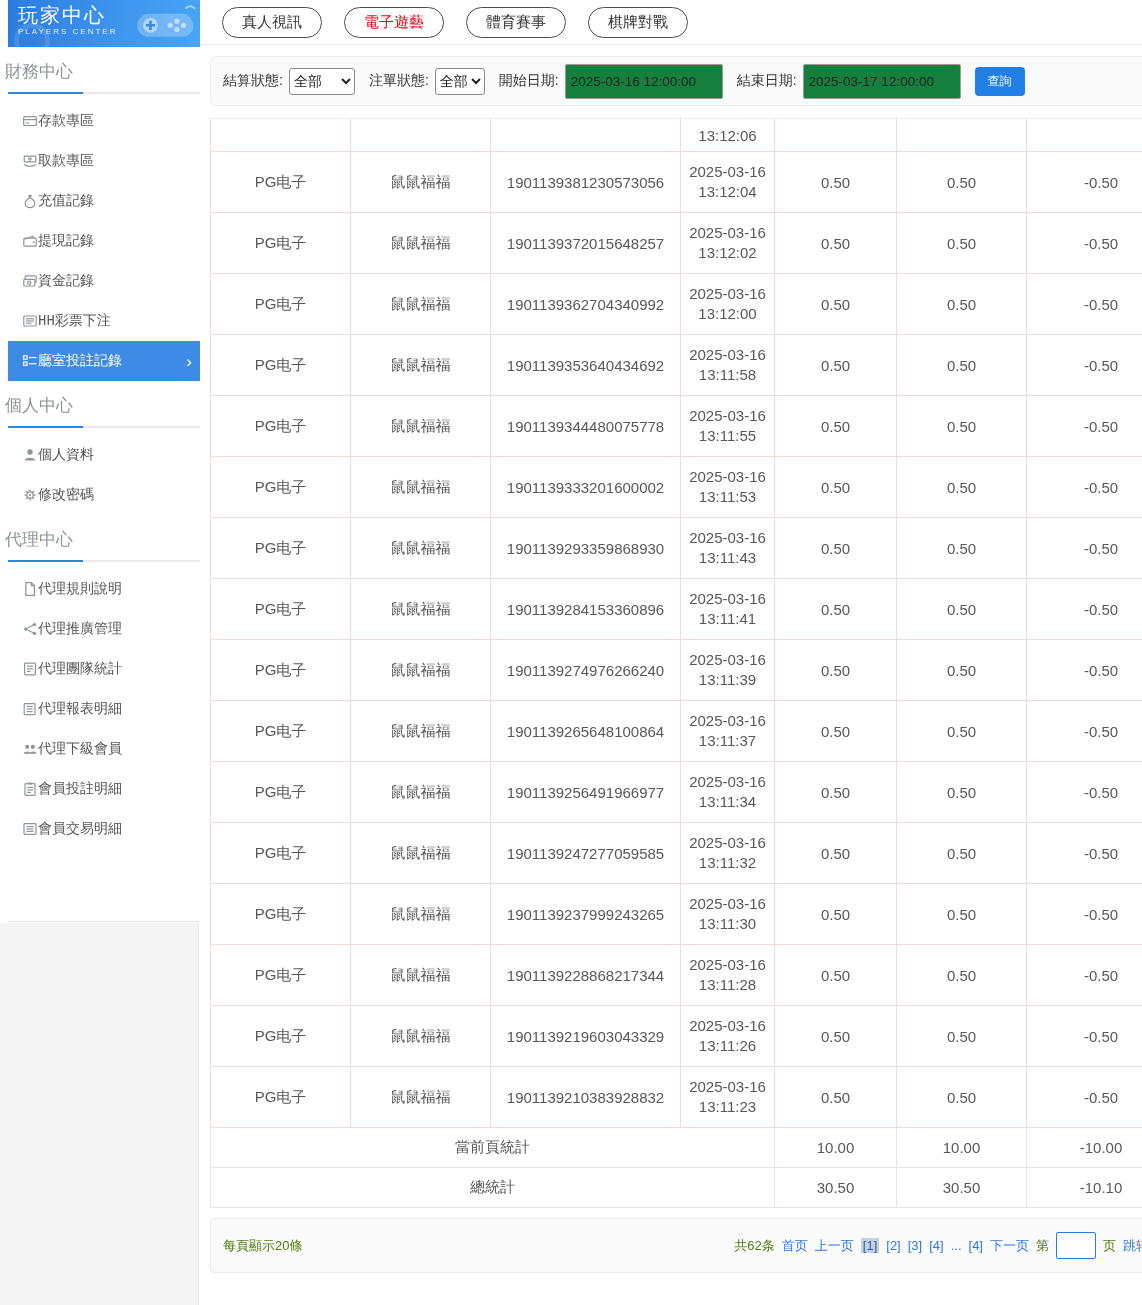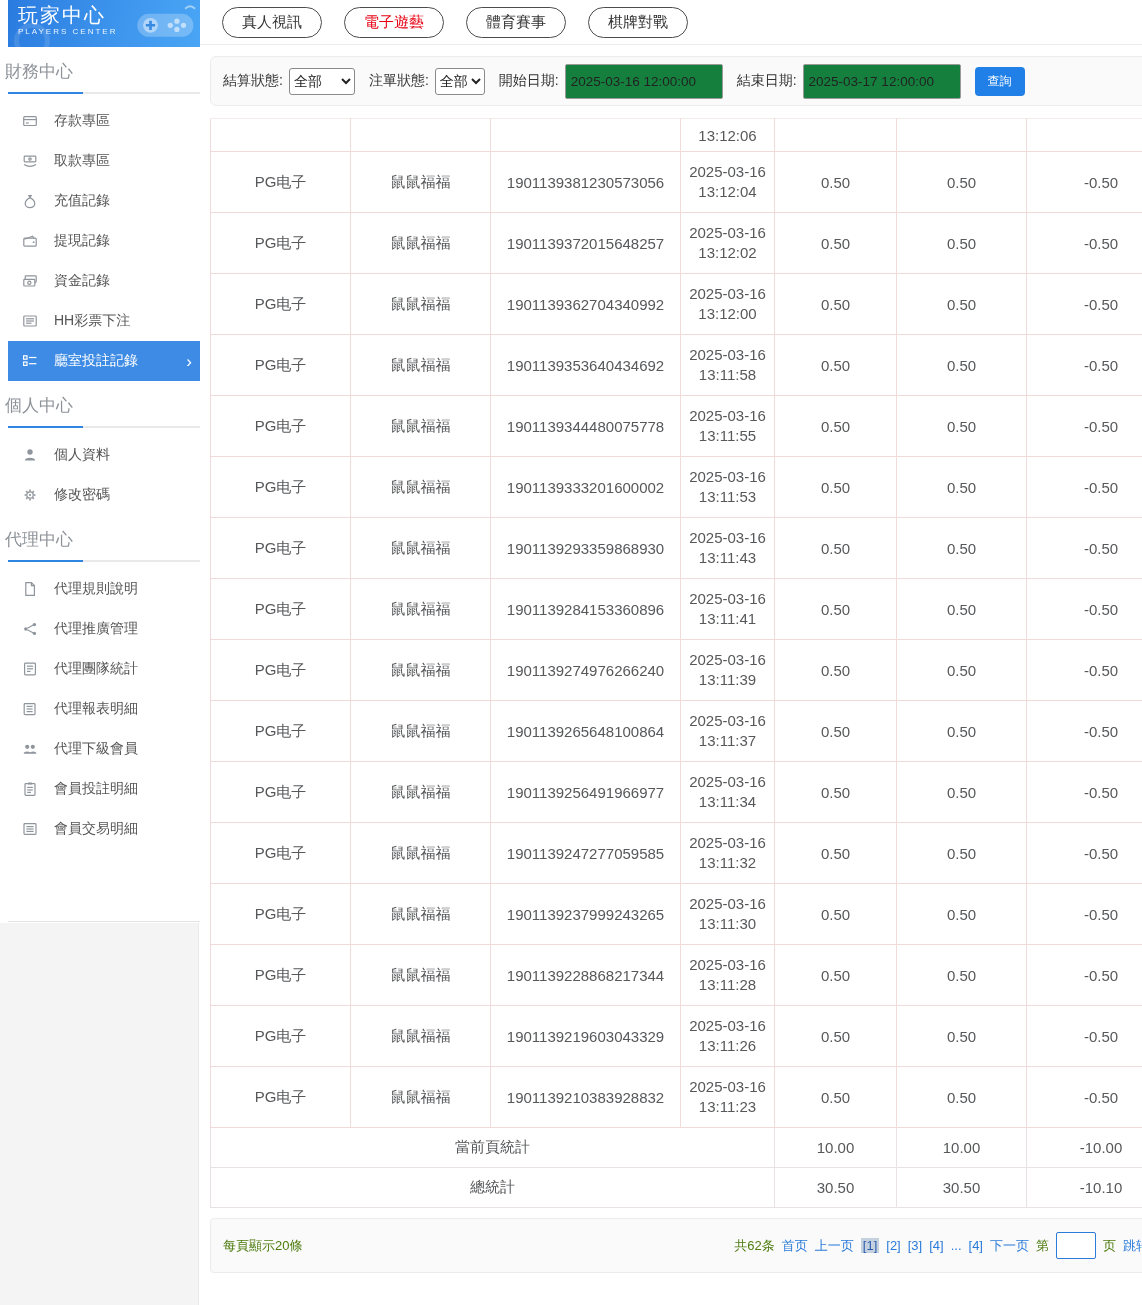--- a/index.html
+++ b/index.html
@@ -31,21 +31,21 @@
     font-size:17px;color:#8d9299;padding-top:14px;margin-left:-3px;line-height:22px;
   }
   .section-line{height:2px;background:#e9e9e9;margin-top:9px;position:relative;}
   .section-line::before{content:"";position:absolute;left:0;top:0;width:75px;height:2px;background:#2f86e0;}
   .section-items{padding-top:7px;}
   .side-item{
     display:flex;align-items:center;height:40px;padding-left:14px;
     font-size:14px;color:#555;cursor:pointer;
   }
   .side-item .mi{width:16px;height:16px;color:#8f959c;flex:0 0 16px;}
-  .side-item .lbl{margin-left:16px;}
+  .side-item .lbl{font-family:Liberation Mono, monospace;}
   .side-item.active{background:#3d8be4;color:#fff;align-items:center;}
   .side-item.active .mi{color:#fff;}
   .side-item .chev{margin-left:auto;margin-right:14px;font-size:17px;line-height:1;color:#fff;}
   
   .main{position:absolute;left:200px;top:0;width:975px;background:#fff;}
   .tabbar{
     height:45px;border-bottom:1px solid #ececec;display:flex;align-items:center;
     padding-left:22px;gap:22px;box-sizing:border-box;
   }
   .pill{

